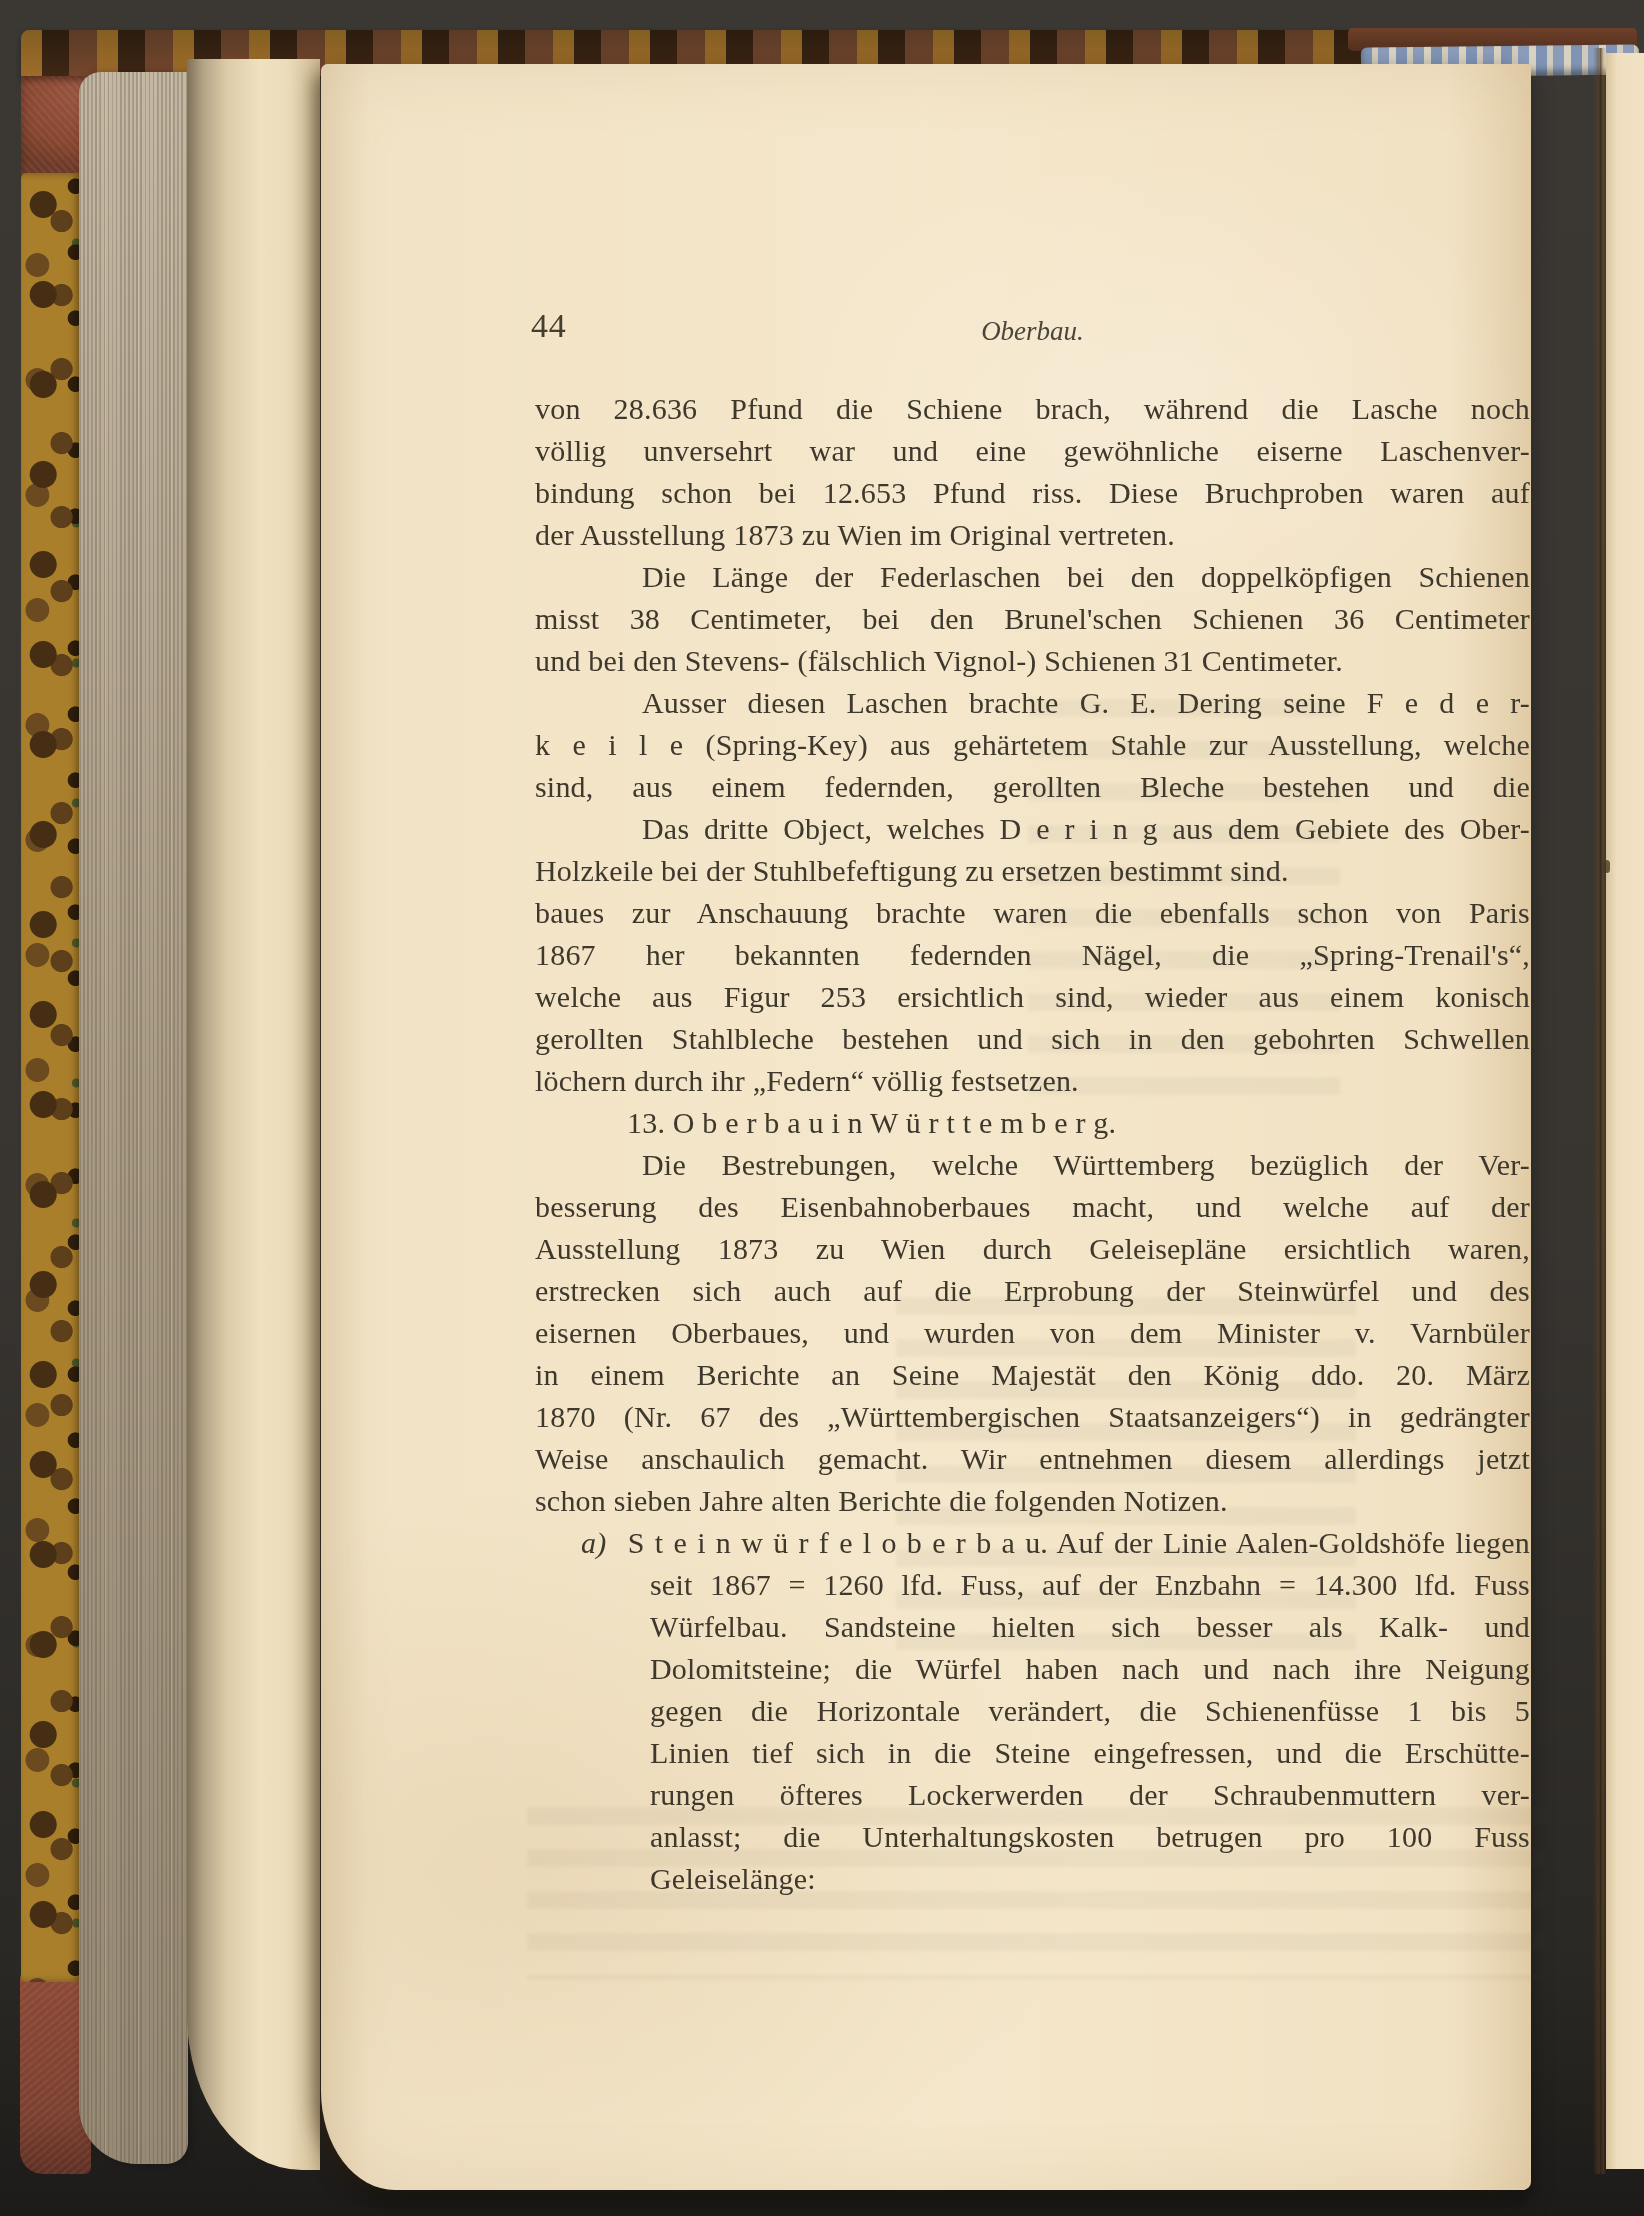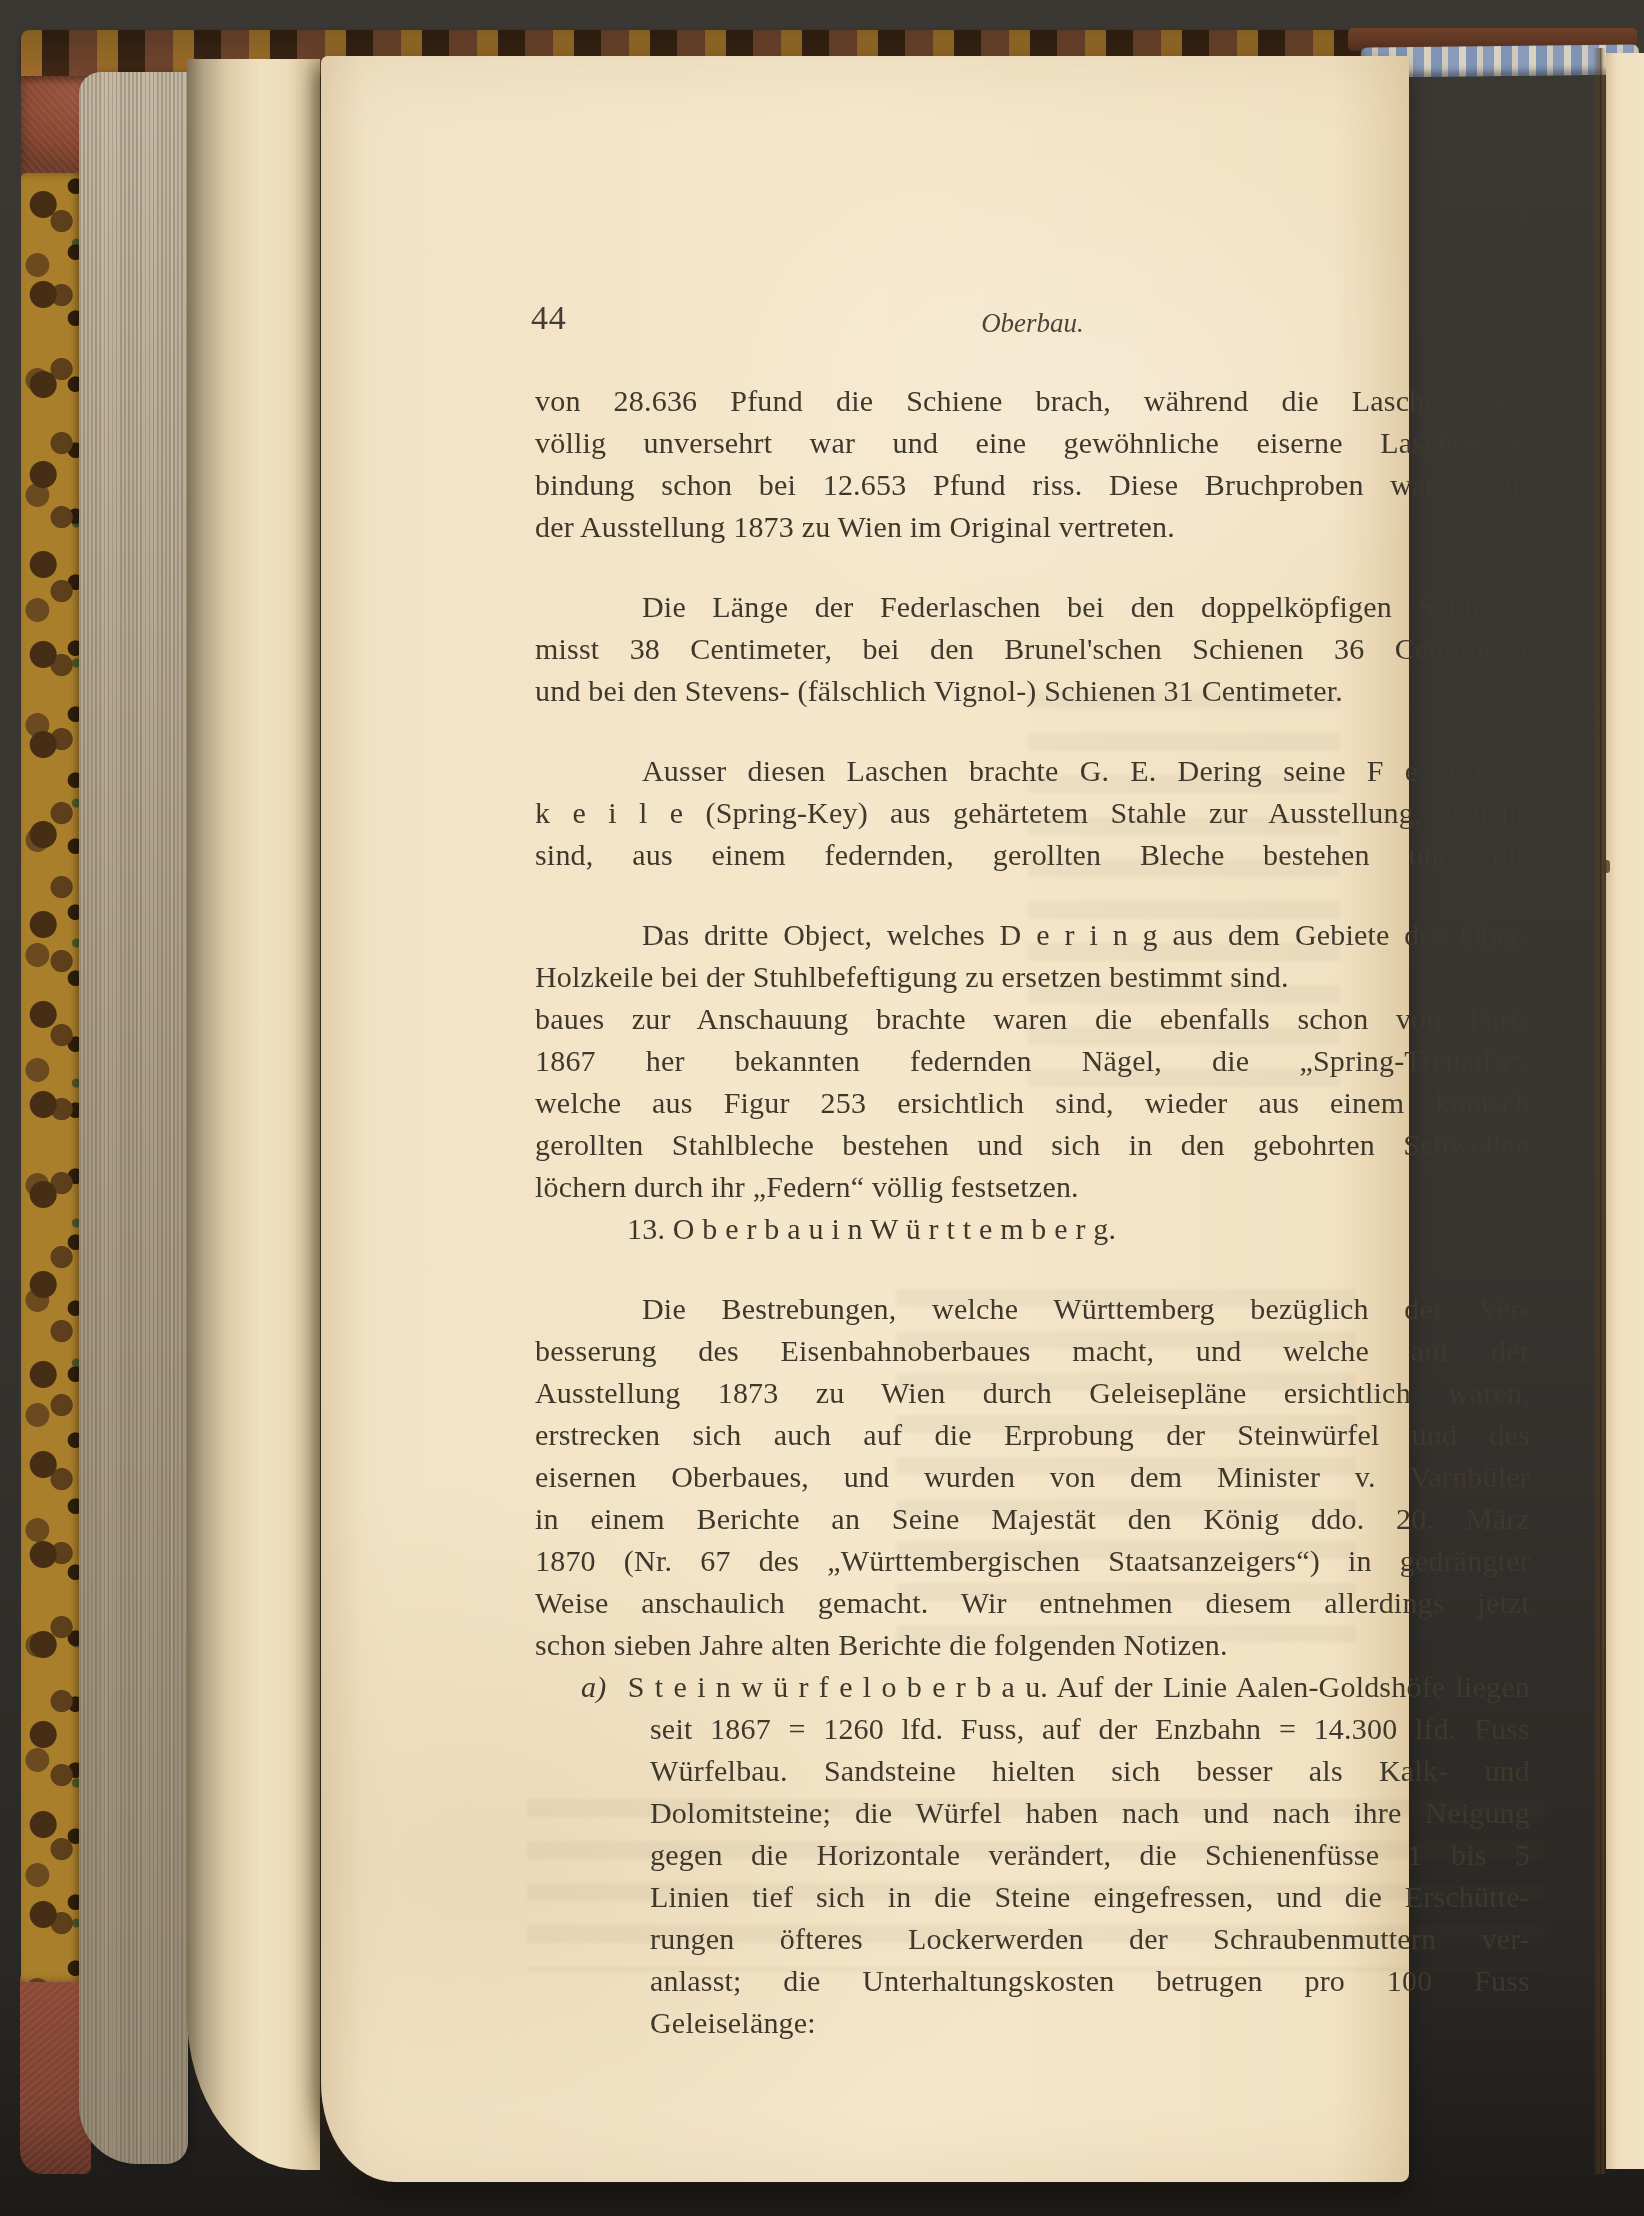--- a/index.html
+++ b/index.html
@@ -64,21 +64,21 @@
       linear-gradient(180deg, rgba(255,255,255,.18), rgba(0,0,0,.08) 50%, rgba(0,0,0,.18));
     box-shadow:3.3px 0 8.2px rgba(0,0,0,.25);
   }
   .page-curl{
     position:absolute;left:187px;top:59px;width:133px;height:2111px;
     border-bottom-left-radius:115px 156px;
     background:linear-gradient(90deg,#7e7157 0%,#b3a385 12%,#ddcba8 30%,#efe1c1 55%,#ecdcba 75%,#dcc9a4 90%,#c9b58f 100%);
   }
   
   .page{
-    position:absolute;left:321px;top:56px;width:1088px;height:2126px;
+    position:absolute;left:321px;top:64px;width:1210px;height:2126px;
     border-radius:6.6px 3.3px 8.2px 74px / 6.6px 3.3px 8.2px 99px;
     background:
       radial-gradient(ellipse 575px 370px at 70% 16%, rgba(255,255,255,.22), transparent 70%),
       radial-gradient(ellipse 740px 534px at 18% 85%, rgba(182,148,90,.14), transparent 72%),
       linear-gradient(90deg,#e7d5b4 0,#f2e3c6 4%,#f5e7cb 50%,#f2e2c4 93%,#e6d2ad 100%);
     box-shadow:-13px 3.3px 20px -6.6px rgba(60,42,18,.45), 0 13px 21.4px rgba(0,0,0,.35),
                inset 0 0 74px rgba(130,98,48,.12);
   }
   .gutter{
     position:absolute;left:1593px;top:48px;width:13px;height:2126px;
@@ -109,21 +109,21 @@
   .text-block{
     position:absolute;left:214px;top:324px;width:995px;color:#3e382d;
     font-size:30px;
   }
   .line{
     line-height:42px;text-align:justify;text-align-last:justify;
     letter-spacing:0.2px;
     font-family:Liberation Serif, serif;
   }
   .line.last{text-align-last:left;}
-  .line.ind{padding-left:107px;margin-top:38px;}
+  .line.ind{padding-left:107px;}
   .line.heading{padding-left:92px;text-align:right;text-align-last:left;}
   .line.a-first{padding-left:46px;}
   .line.a-cont{padding-left:115px;}
   .prefix{font-style:italic;padding-right:21.4px;}
 </style>
 </head>
 <body>
 
 <div class="stage">
   <div class="cover-corner-top"></div>

